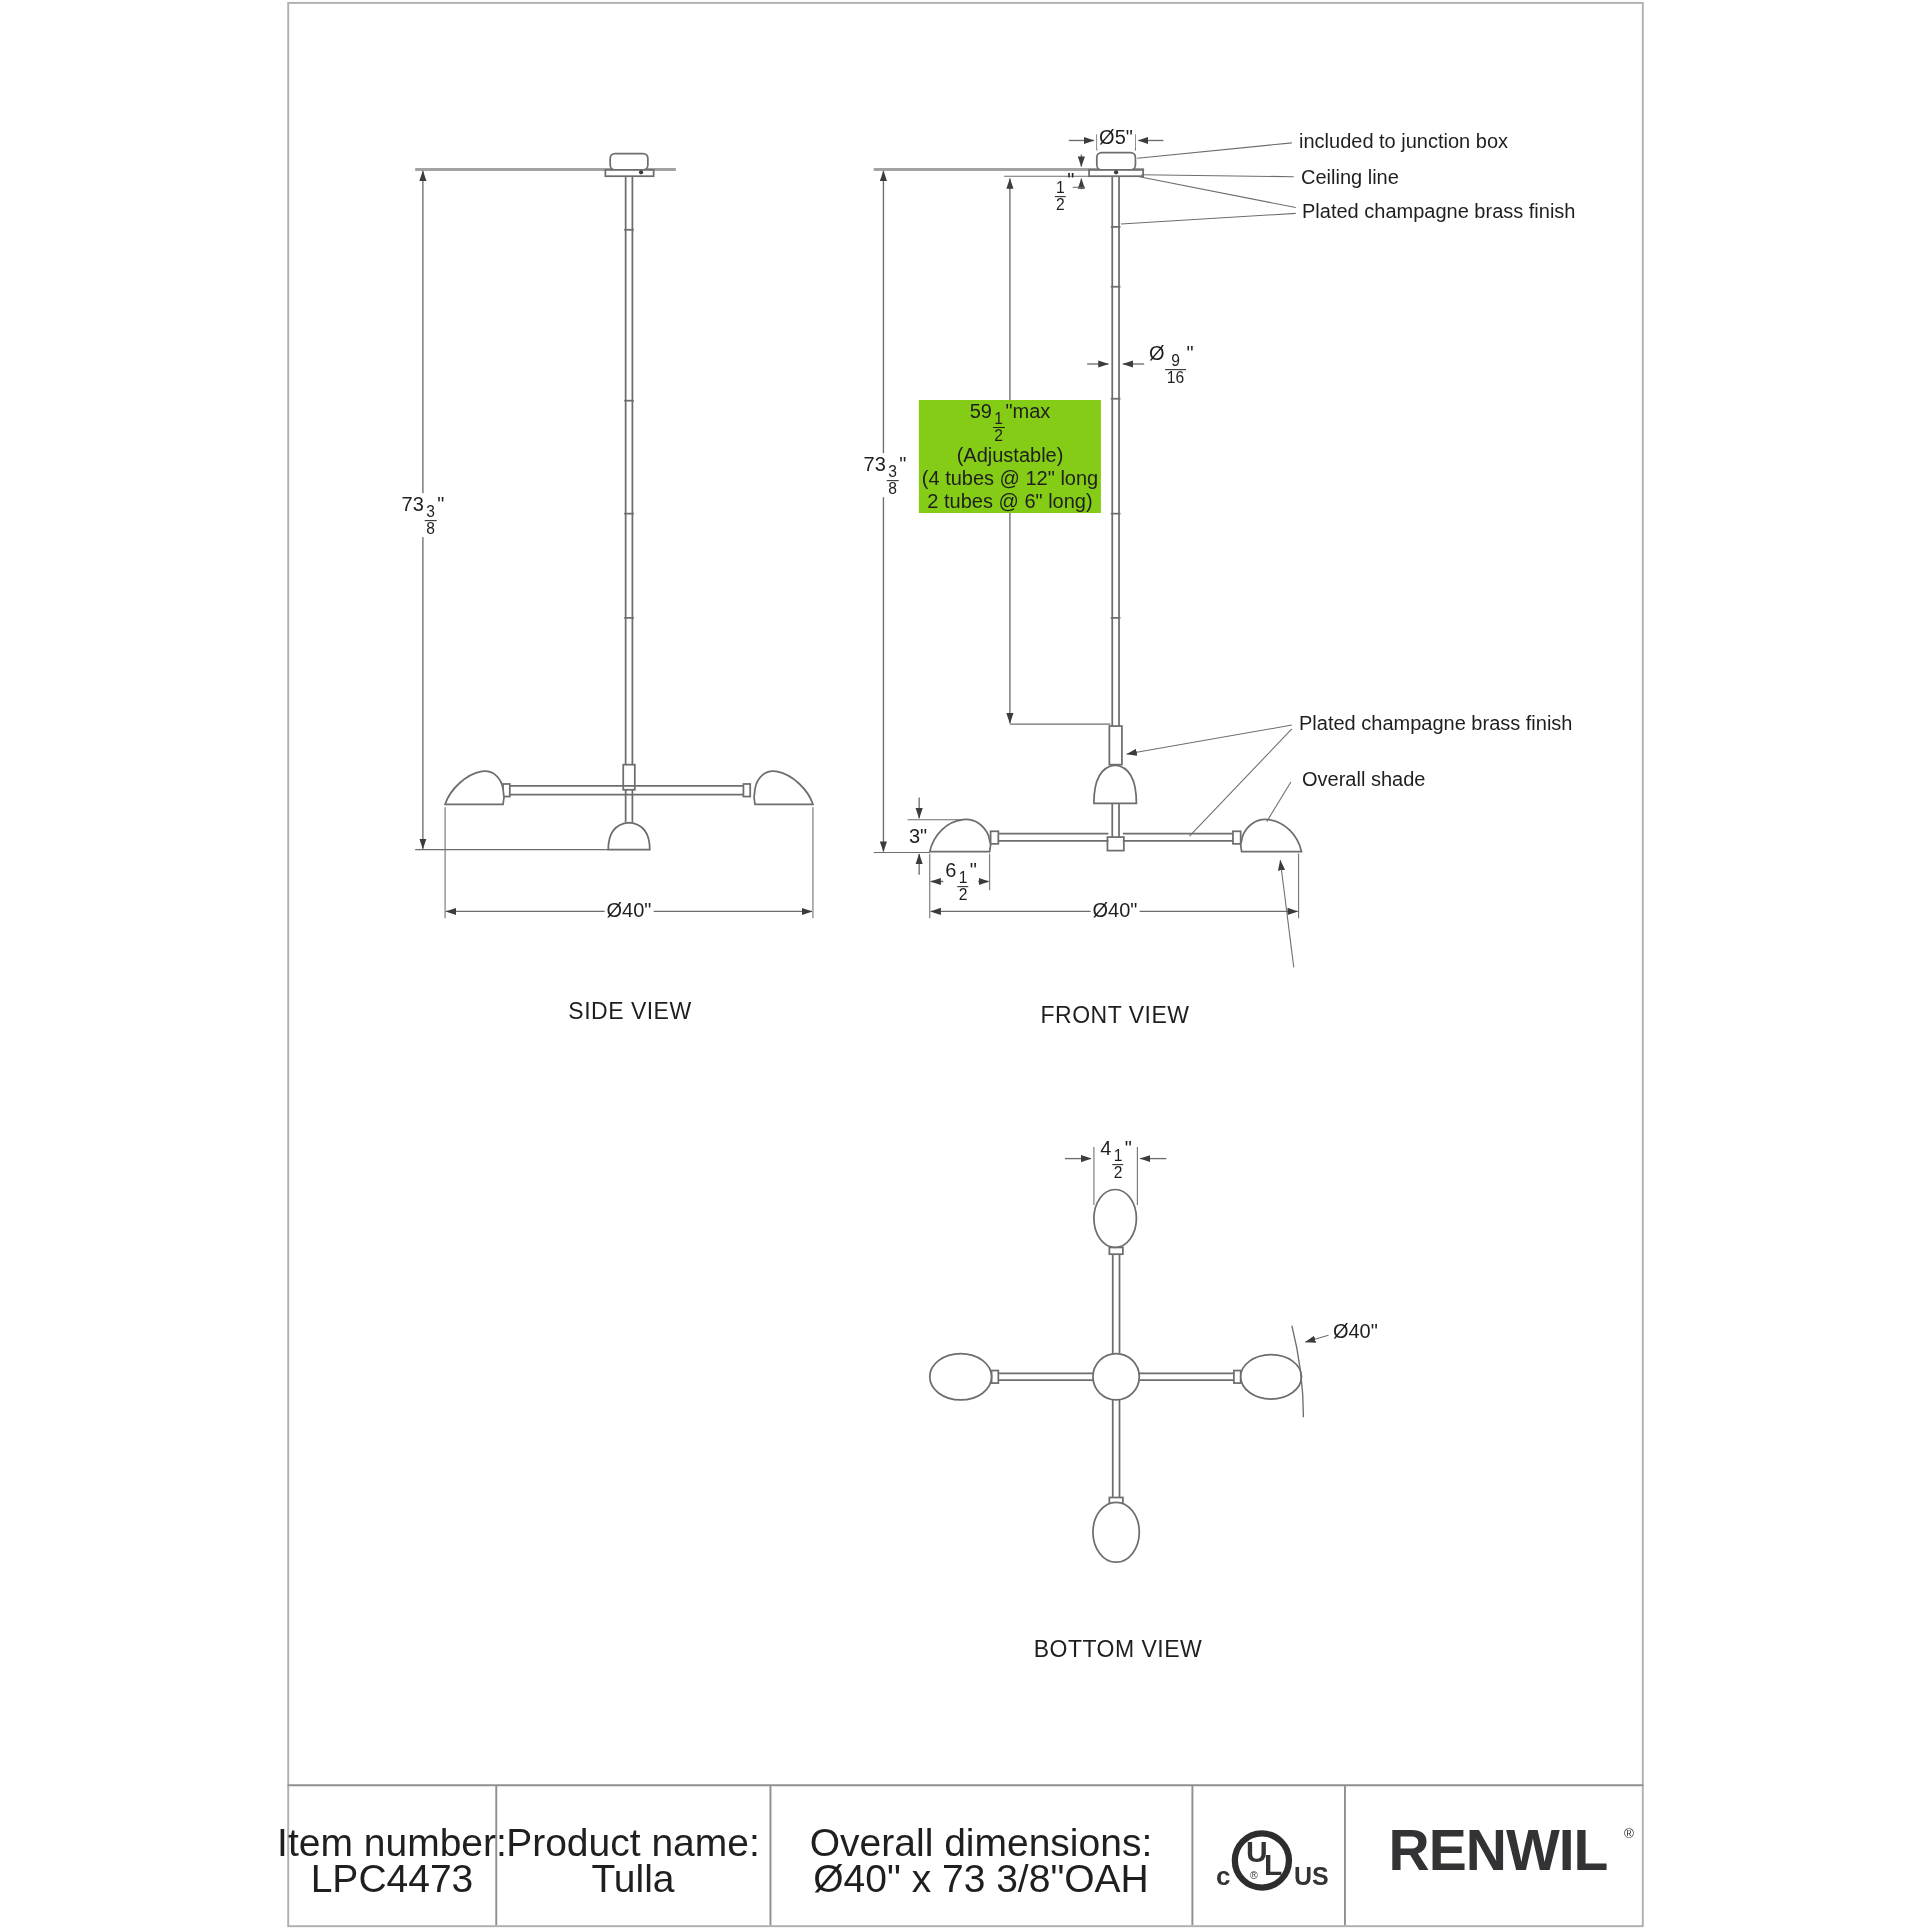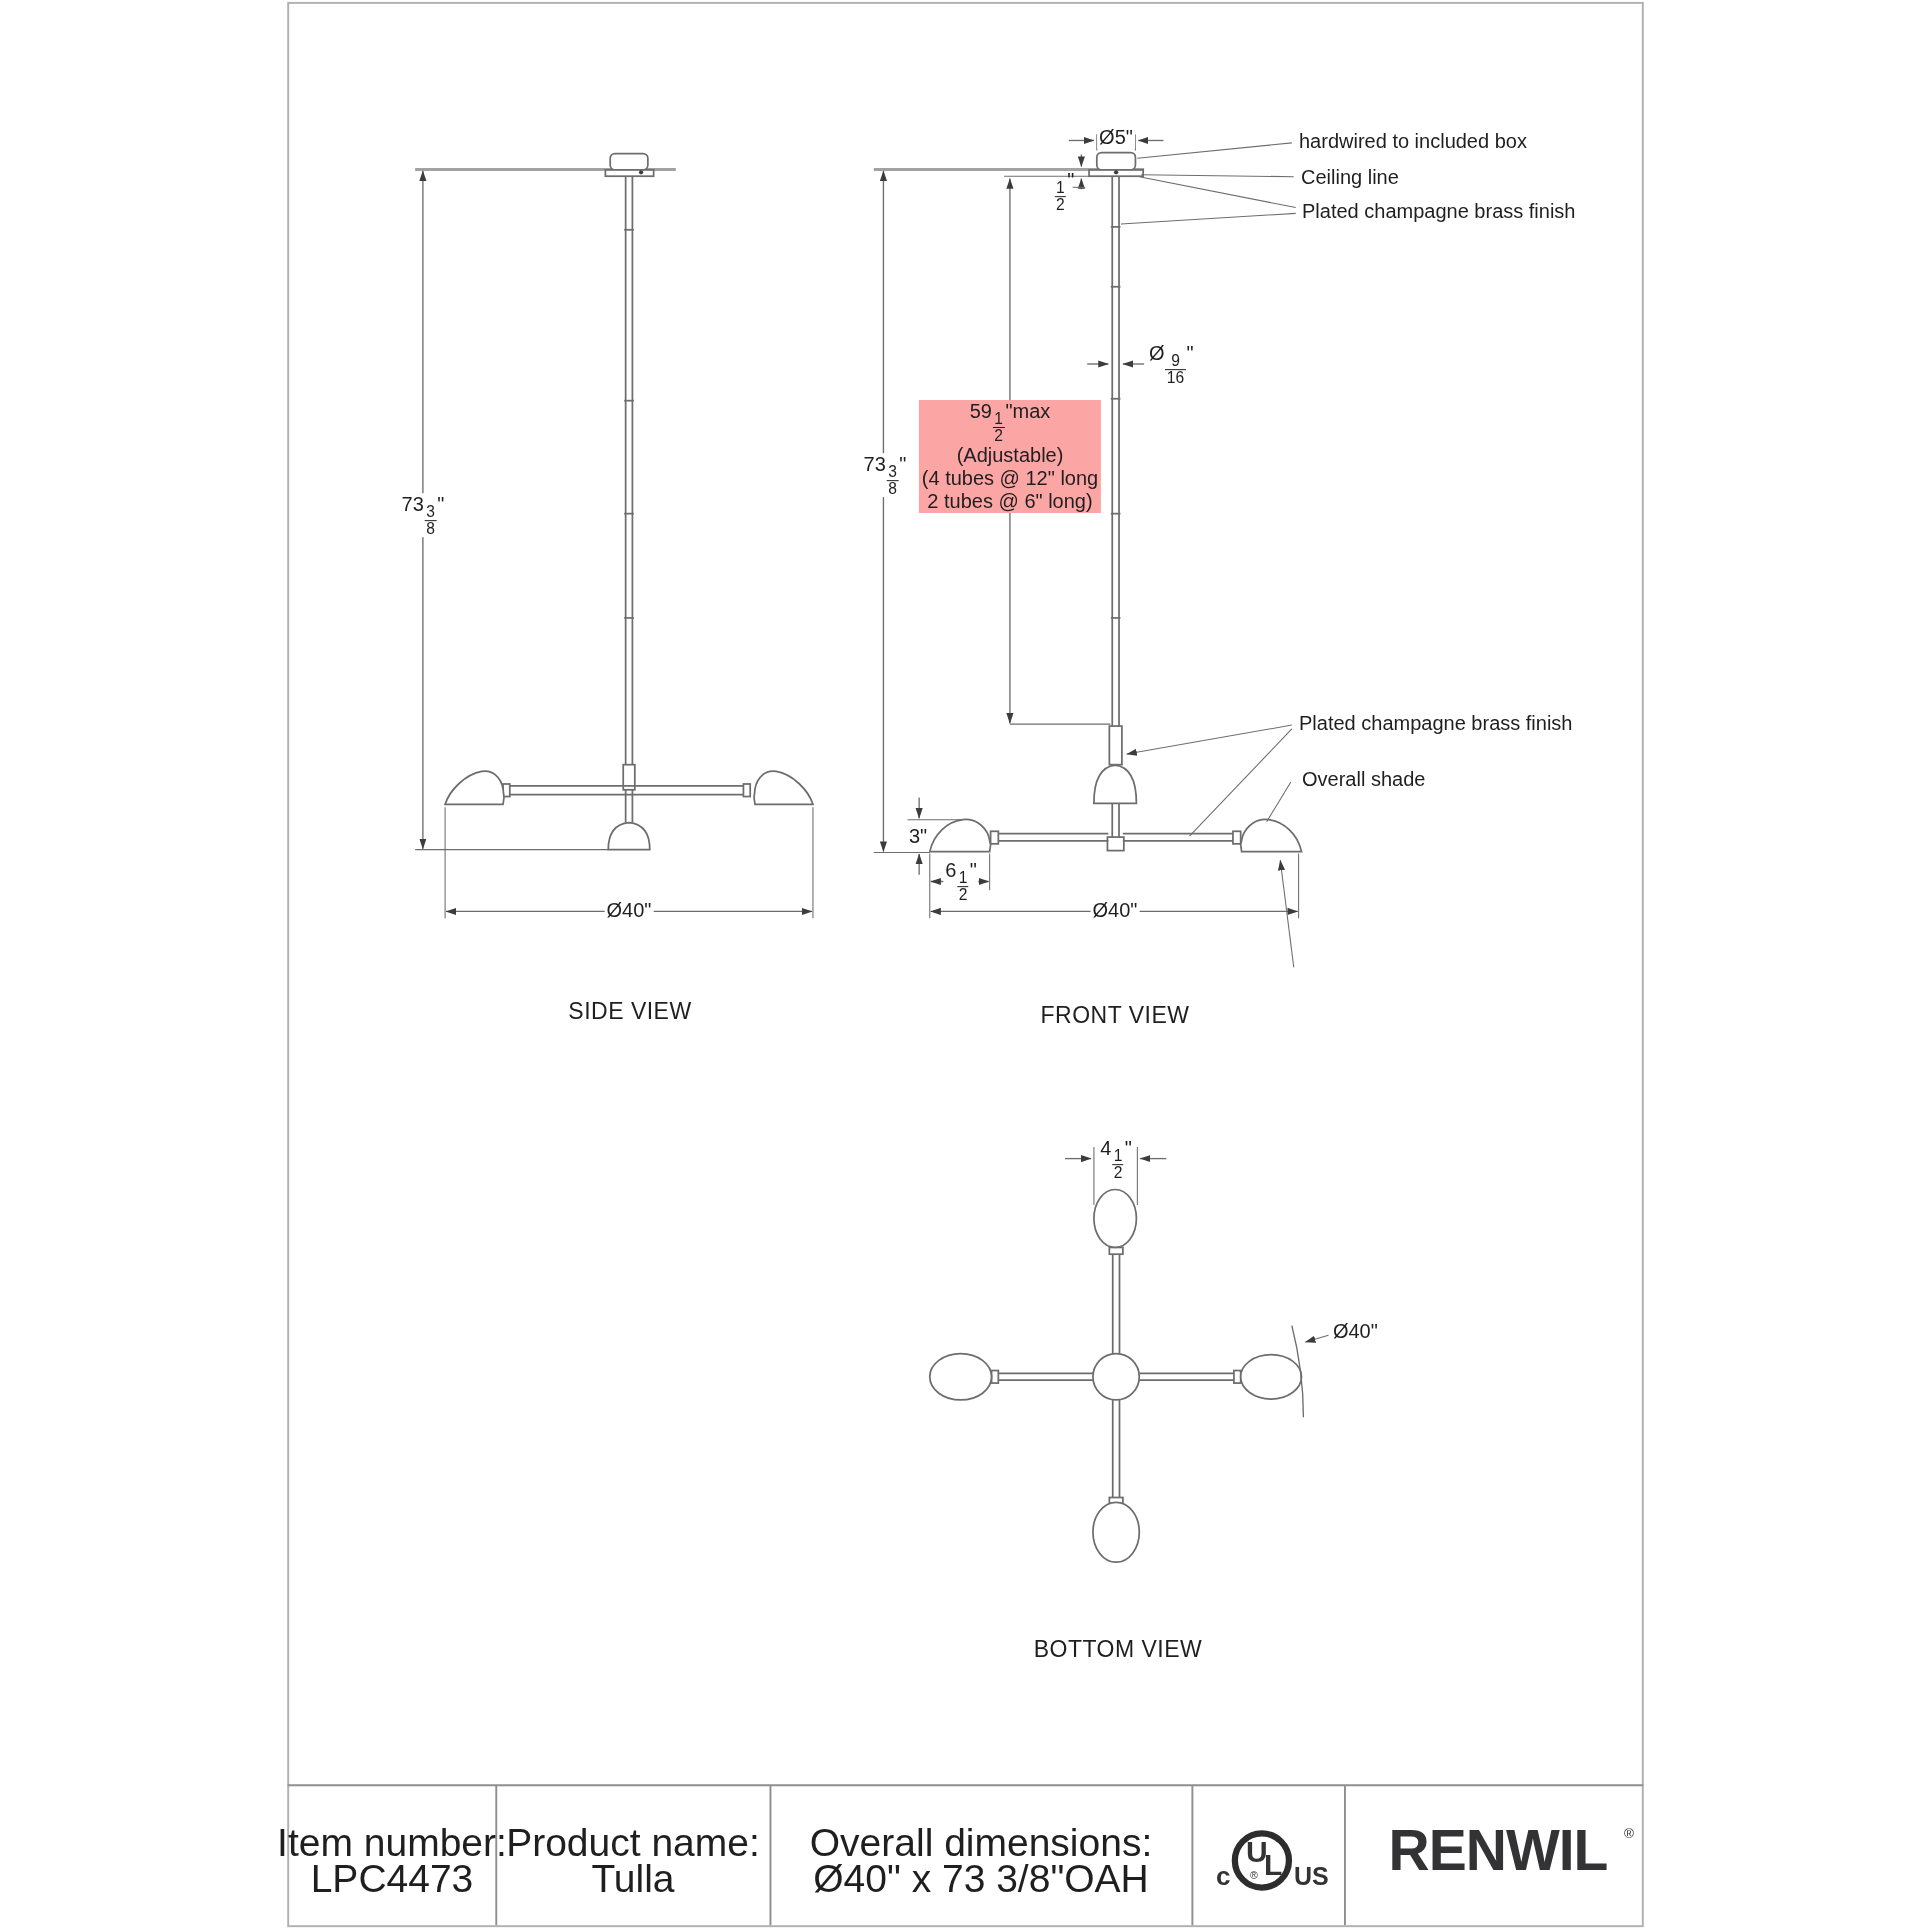--- a/index.html
+++ b/index.html
@@ -15,21 +15,21 @@
   .bd{stroke:var(--border,#b0b0b0);stroke-width:2;fill:none;}
   .gd{stroke:var(--grid,#8f8f8f);stroke-width:2;fill:none;}
   .dot{fill:#3c3c3c;}
   
   .lab{position:absolute;white-space:nowrap;}
   .dim{font-size:20px;background:#fff;padding:0 1.9px;transform:translate(-50%,-50%);}
   .dim.la{transform:translate(0,-50%);}
   .nobg{background:transparent;}
   .ann{font-size:20px;transform:translate(0,-50%);}
   .viewlab{font-size:23px;letter-spacing:0.5px;transform:translate(-50%,-50%);}
-  .blk{font-size:20px;text-align:center;transform:translate(-50%,0);background:#fca5a5;
+  .blk{font-size:20px;text-align:center;transform:translate(-50%,0);background:#84cc16;
        line-height:23px;padding:0 2.9px;}
   .blk-l{font-size:20px;text-align:left;transform:translate(0,0);line-height:22px;}
   .frac{display:inline-flex;flex-direction:column;vertical-align:-0.38em;line-height:1.02;
         font-size:0.78em;text-align:center;margin:0 1px;}
   .fn{border-bottom:1.5px solid currentColor;padding:0 1.4px;}
   .fd{padding:0 1.4px;}
   
   .fcell{font-size:39px;transform:translate(-50%,-50%);}
   .ul-c{position:absolute;font-weight:bold;color:var(--logo,#2d2d2d);}
   .brand{font-size:57px;font-weight:bold;letter-spacing:-1px;color:var(--logo,#3a3a3c);
@@ -229,21 +229,21 @@
         <span class="fd">8</span>
       </span><span>"</span></div>
 <div class="lab dim" style="left:918px;top:836px">3"</div>
 <div class="lab dim" style="left:961px;top:881px"><span>6</span><span class="frac">
         <span class="fn">1</span>
         <span class="fd">2</span>
       </span><span>"</span></div>
 <div class="lab dim" style="left:1115px;top:910px">Ø40"</div>
 <div class="lab viewlab" style="left:1115px;top:1015px">FRONT VIEW</div>
 
-<div class="lab ann" style="left:1299px;top:141px">hardwired to included box</div>
+<div class="lab ann" style="left:1299px;top:141px">included to junction box</div>
 <div class="lab ann" style="left:1301px;top:177px">Ceiling line</div>
 <div class="lab ann" style="left:1302px;top:211px">Plated champagne brass finish</div>
 <div class="lab ann" style="left:1299px;top:723px">Plated champagne brass finish</div>
 <div class="lab ann" style="left:1302px;top:779px">Overall shade</div>
 
 <div class="lab dim" style="left:1116px;top:1159px"><span>4</span><span class="frac">
         <span class="fn">1</span>
         <span class="fd">2</span>
       </span><span>"</span></div>
 <div class="lab dim la nobg" style="left:1331px;top:1331px">Ø40"</div>

